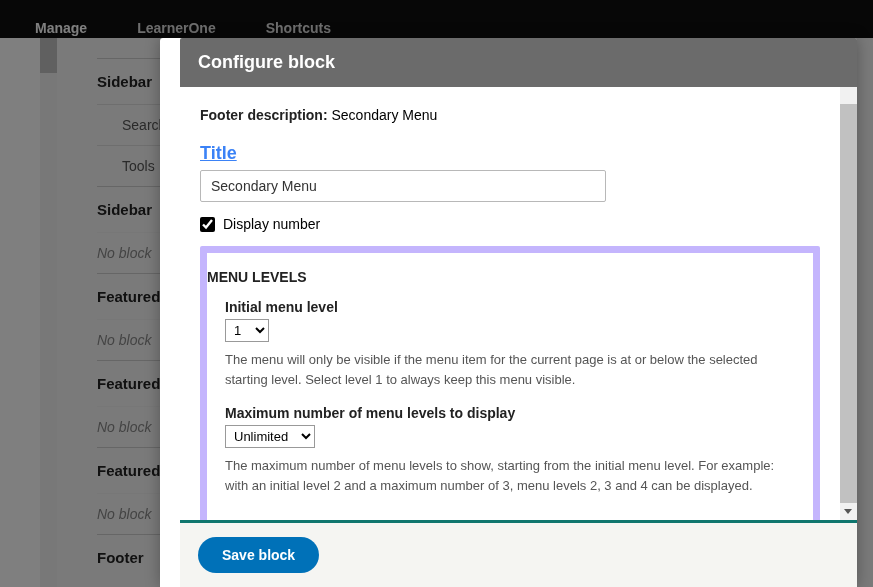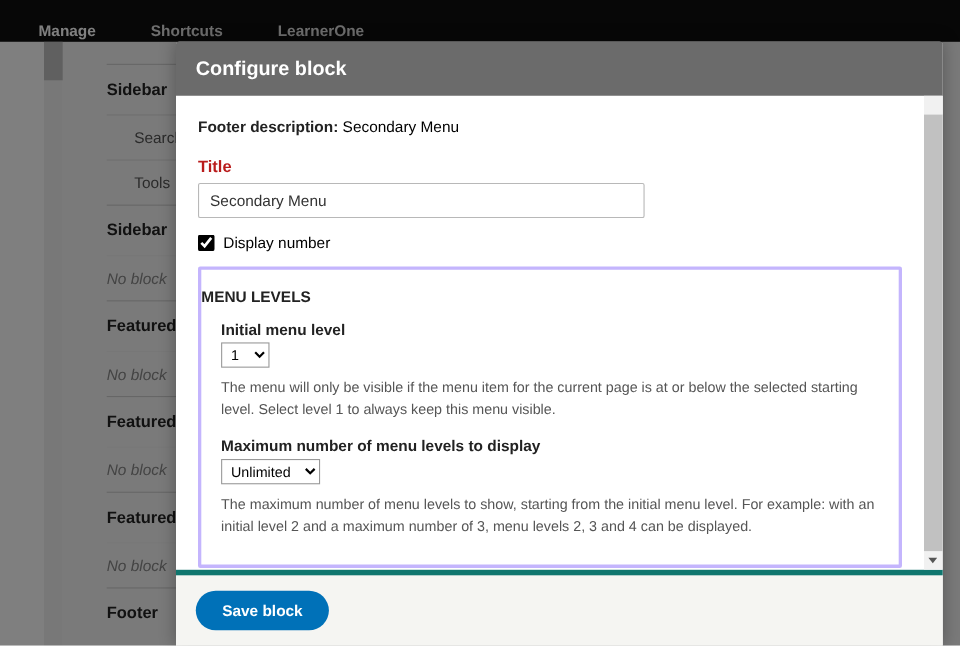--- a/index.html
+++ b/index.html
@@ -83,20 +83,21 @@
     top: 38px;
     left: 160px;
     right: 16px;
     bottom: 0;
     background: #fff;
     border-radius: 3px 3px 0 0;
     z-index: 100;
     display: flex;
     flex-direction: column;
     box-shadow: 0 0 15px rgba(0,0,0,0.3);
+    padding-left: 20px;
   }
   .modal-title {
     background: #6b6b6b;
     color: #fff;
     font-weight: bold;
     font-size: 18px;
     padding: 14px 18px;
     border-radius: 2px 2px 0 0;
   }
   .modal-body-wrap {
@@ -130,78 +131,78 @@
   }
   .scroll-arrow.up { top:6px; border-bottom:5px solid #555;}
   .scroll-arrow.down { bottom:6px; border-top:5px solid #555;}
   .modal-scroll-thumb {
     position:absolute;
     top:17px; left:0; right:0; bottom:17px;
     background:#c1c1c1;
   }
   .desc-row { margin-bottom: 20px; }
   .desc-row b { font-weight: bold; color: #222; }
-  .field-label { font-weight: bold; color:#b91c1c; display:block; margin-bottom:6px; font-size:15px;}
+  .field-label { font-weight: bold; color:#3b82f6; display:block; margin-bottom:6px; font-size:18px;text-decoration:underline;}
   .text-input {
     width: 406px;
     padding: 7px 10px;
     border: 1px solid #b8b8b8;
     border-radius: 2px;
     font-size:14px;
     color: #333;
   }
   .title-row { display:flex; align-items:center; gap:12px; margin-bottom:14px; flex-wrap:wrap;}
   .machine-name { font-size:12px; color:#555; }
   .machine-name a { color:#0071b3; text-decoration:none;}
   .checkbox-row { display:flex; align-items:center; gap:8px; margin-bottom:14px;}
   .checkbox-row input { width:15px; height:15px; accent-color:#000;}
   fieldset {
-    border:3px solid #c4b5fd;
+    border:7px solid #c4b5fd;
     padding: 16px 18px 2px 18px;
     border-radius:2px;
     margin-bottom:12px;
   }
   legend {
     font-weight:bold;
     color:#222;
     font-size:14px;
     padding:0;
     margin-left:-18px;
     margin-bottom:6px;
     width:calc(100% + 36px);
     display:block;
     float:left;
   }
   .fs-inner { clear:both; padding:8px 0;}
   select.narrow { padding:2px 4px; border:1px solid #999; background:#fff; font-size:13px;}
   .help-text { font-size:13px; color:#555; margin-top:8px; margin-bottom:16px; line-height:1.5;}
   .sub-field-label { font-weight:bold; color:#222; display:block; margin-bottom:4px;}
   .modal-footer {
-    border-top:5px solid #0f766e;
+    border-top:3px solid #0f766e;
     background:#f5f5f2;
     padding: 14px 18px;
   }
   .save-btn {
     background:#0071b8;
     color:#fff;
     border:none;
     border-radius:20px;
     padding: 10px 24px;
     font-weight:bold;
     font-size:14px;
     cursor:pointer;
   }
 </style>
 </head>
 <body>
 
 <div class="toolbar">
   <div class="tab active">Manage</div>
+  <div class="tab">LearnerOne</div>
   <div class="tab">Shortcuts</div>
-  <div class="tab">LearnerOne</div>
 </div>
 
 <div class="bg-page">
   <div class="bg-left">
     <div class="vscroll">
       <div class="thumb"></div>
     </div>
   </div>
   <div class="bg-content">
     <div class="bg-section">Sidebar</div>

